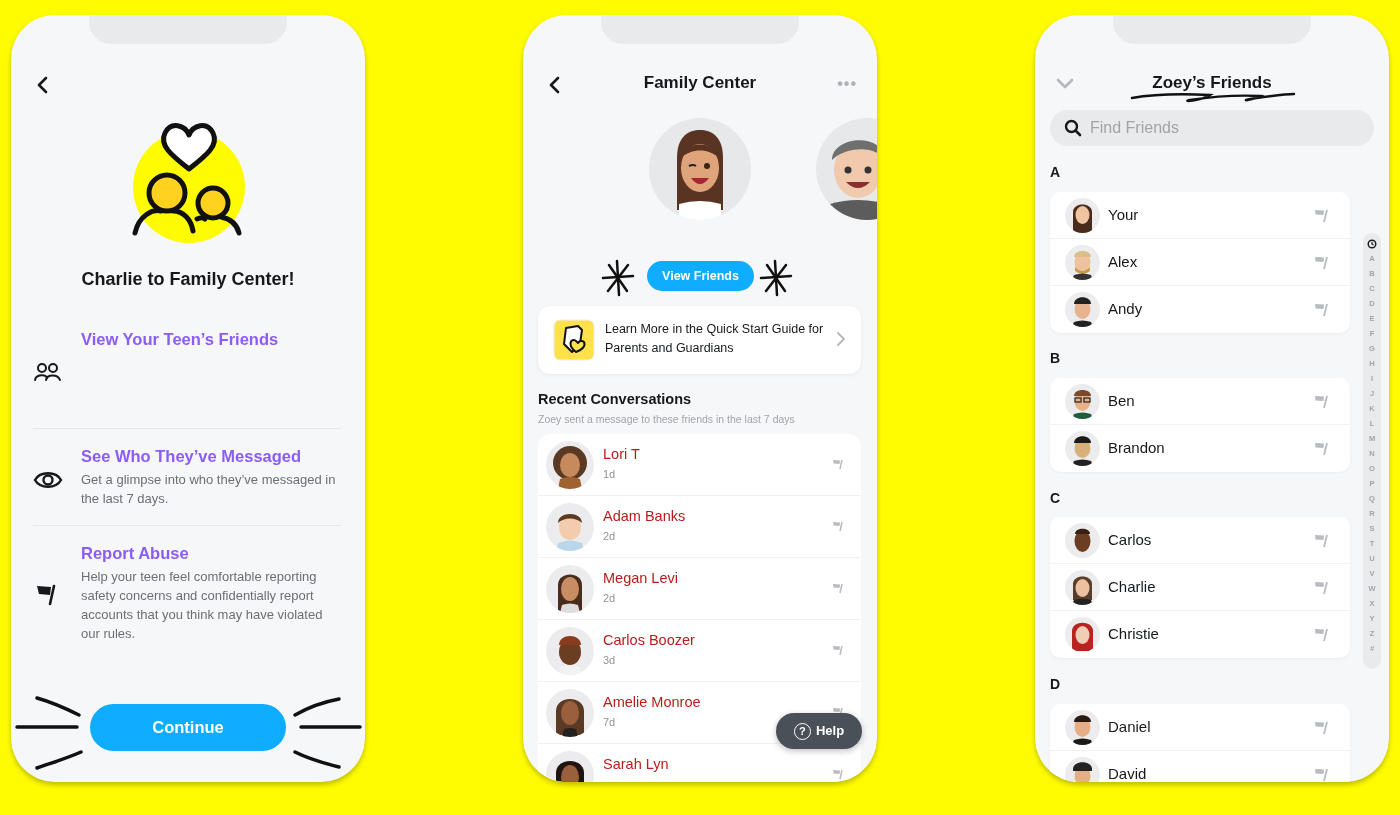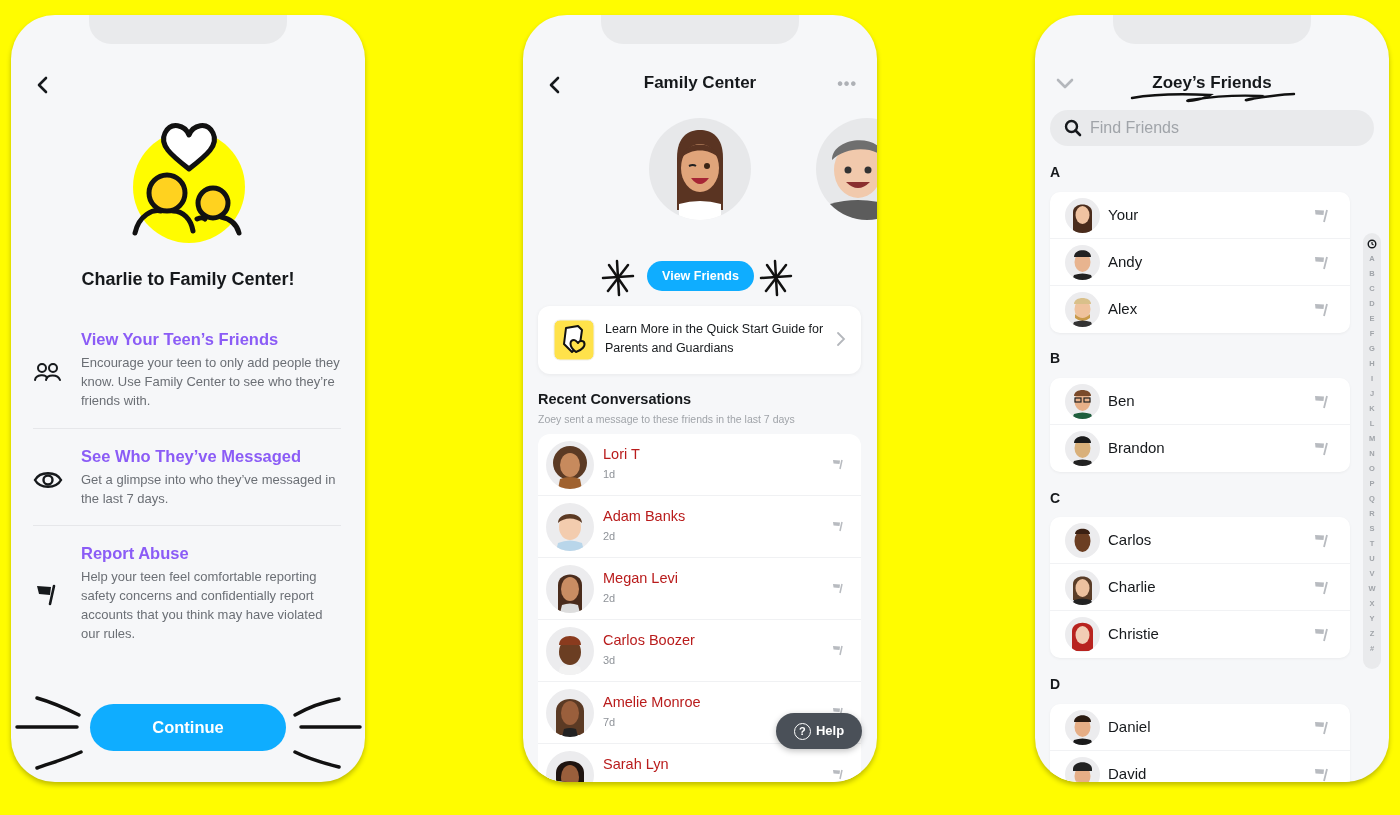--- a/index.html
+++ b/index.html
@@ -93,21 +93,20 @@
   <div class="feature" style="top:315px;height:80px">
     <div class="ficon" style="top:28px">
       <svg viewBox="0 0 30 30" width="30" height="30">
           <circle cx="9" cy="10" r="4" fill="none" stroke="#16191c" stroke-width="2"></circle>
           <circle cx="20" cy="10" r="4" fill="none" stroke="#16191c" stroke-width="2"></circle>
           <path d="M2 22 C3 16 13 16 14 20" fill="none" stroke="#16191c" stroke-width="2" stroke-linecap="round"></path>
           <path d="M13 22 C14 16 25 16 27 22" fill="none" stroke="#16191c" stroke-width="2" stroke-linecap="round"></path>
         </svg>
     </div>
     <div class="ftitle">View Your Teen’s Friends</div>
-    <div class="fdesc">Encourage your teen to only add people they know. Use Family Center to see who they’re friends with.</div>
   </div>
   <div class="sep" style="top:413px"></div>
 
   <div class="feature" style="top:432px;height:60px">
     <div class="ficon" style="top:18px">
       <svg viewBox="0 0 30 30" width="30" height="30">
           <path d="M2 15 C7 6 23 6 28 15 C23 24 7 24 2 15 Z" fill="none" stroke="#16191c" stroke-width="2.4"></path>
           <circle cx="15" cy="15" r="4.5" fill="none" stroke="#16191c" stroke-width="2.4"></circle>
         </svg>
     </div>
@@ -316,38 +315,38 @@
             <ellipse cx="17.5" cy="17" rx="7" ry="9" fill="#f0c3a1"></ellipse>
           </svg></div>
         <div class="nm">Your</div>
         <svg class="flag" viewBox="0 0 18 18">
           <path d="M1 4 L10 4.5 L9.5 9 L1.5 8.5 Z" fill="#b8bbc0"></path>
           <path d="M13 4 L10 16" stroke="#b8bbc0" stroke-width="1.8"></path>
         </svg>
       </div>
     <div class="frow">
         <div class="av"><svg viewBox="0 0 35 35" width="35" height="35">
-            <ellipse cx="17.5" cy="17" rx="8" ry="10" fill="#e8b48f"></ellipse>
-            <path d="M9 12 C9 3 26 3 26 12 Z" fill="#222"></path>
-            <path d="M7 35 L9 30 Q17.5 27 26 30 L28 35 Z" fill="#222"></path>
-          </svg></div>
-        <div class="nm">Andy</div>
-        <svg class="flag" viewBox="0 0 18 18">
-          <path d="M1 4 L10 4.5 L9.5 9 L1.5 8.5 Z" fill="#b8bbc0"></path>
-          <path d="M13 4 L10 16" stroke="#b8bbc0" stroke-width="1.8"></path>
-        </svg>
-      </div>
-    <div class="frow">
-        <div class="av"><svg viewBox="0 0 35 35" width="35" height="35">
             <ellipse cx="17.5" cy="17" rx="8" ry="10" fill="#efc29d"></ellipse>
             <path d="M9 12 C9 4 26 4 26 12 Z" fill="#d9c08a"></path>
             <path d="M10 22 Q17.5 30 25 22 L25 26 Q17.5 32 10 26 Z" fill="#c99a4a"></path>
             <path d="M7 35 L9 30 Q17.5 27 26 30 L28 35 Z" fill="#333"></path>
           </svg></div>
         <div class="nm">Alex</div>
+        <svg class="flag" viewBox="0 0 18 18">
+          <path d="M1 4 L10 4.5 L9.5 9 L1.5 8.5 Z" fill="#b8bbc0"></path>
+          <path d="M13 4 L10 16" stroke="#b8bbc0" stroke-width="1.8"></path>
+        </svg>
+      </div>
+    <div class="frow">
+        <div class="av"><svg viewBox="0 0 35 35" width="35" height="35">
+            <ellipse cx="17.5" cy="17" rx="8" ry="10" fill="#e8b48f"></ellipse>
+            <path d="M9 12 C9 3 26 3 26 12 Z" fill="#222"></path>
+            <path d="M7 35 L9 30 Q17.5 27 26 30 L28 35 Z" fill="#222"></path>
+          </svg></div>
+        <div class="nm">Andy</div>
         <svg class="flag" viewBox="0 0 18 18">
           <path d="M1 4 L10 4.5 L9.5 9 L1.5 8.5 Z" fill="#b8bbc0"></path>
           <path d="M13 4 L10 16" stroke="#b8bbc0" stroke-width="1.8"></path>
         </svg>
       </div>
   </div>
 
   <div class="letter" style="top:335px">B</div>
   <div class="group" style="top:363px">
     <div class="frow">

